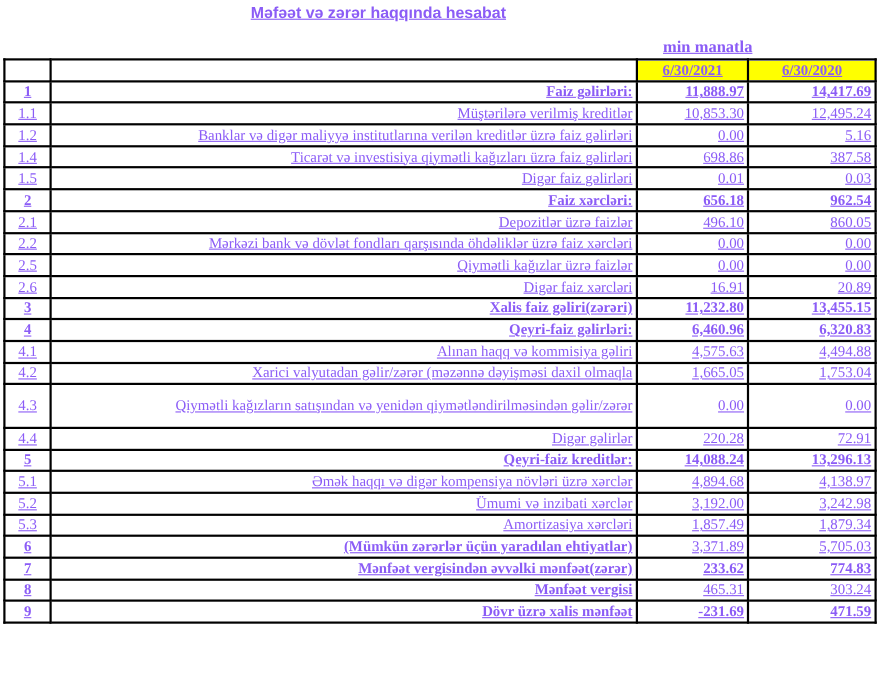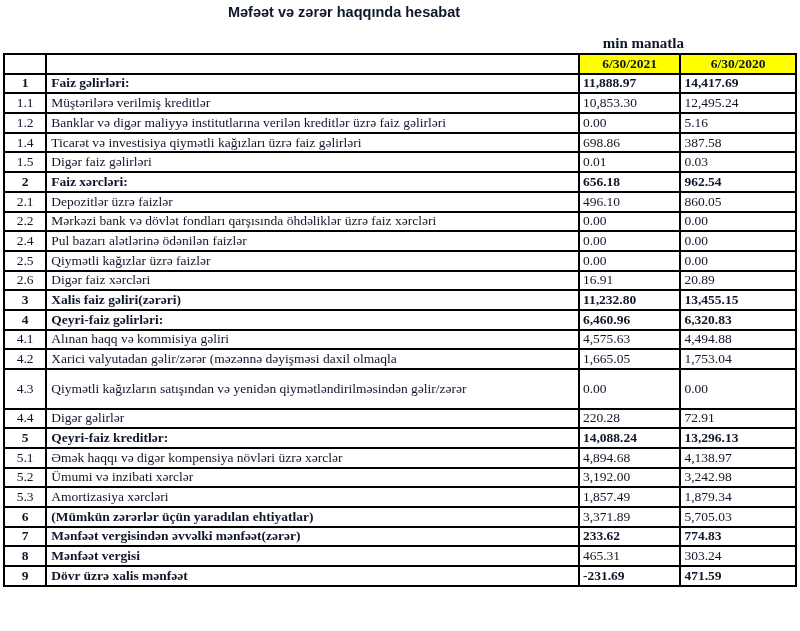--- a/index.html
+++ b/index.html
@@ -6,21 +6,22 @@
     margin: 0;
     padding: 0;
     background: #ffffff;
     width: 800px;
     height: 631px;
     overflow: hidden;
   }
   .page {
     width: 688px;
     height: 631px;
-    color: #0f172a;
+    color: #8b5cf6;
+    text-decoration: underline;
   }
   .title {
     text-align: center;
     font-family: "Liberation Sans", sans-serif;
     font-weight: bold;
     font-size: 14.5px;
     padding-top: 4px;
     line-height: 17px;
   }
   .unit {
@@ -49,22 +50,22 @@
     overflow: hidden;
     white-space: nowrap;
     font-weight: normal;
     vertical-align: middle;
   }
   col.c-no    { width: 42px;  }
   col.c-label { width: 530px; }
   col.c-v1    { width: 101px; }
   col.c-v2    { width: 115px; }
   td.no   { text-align: center; }
-  td.label{ text-align: left; padding-left: 4px; }
-  td.val  { text-align: left; padding-right: 3px; }
+  td.label{ text-align: right; padding-left: 4px; }
+  td.val  { text-align: right; padding-right: 3px; }
   th.yellow {
     background: #FFFF00;
     text-align: center;
     font-weight: bold;
   }
   .b { font-weight: bold; }
   tr.tall td { height: 37.5px; }
 </style>
 </head>
 <body>
@@ -131,26 +132,20 @@
     <td class="val">496.10</td>
     <td class="val">860.05</td>
   </tr>
         <tr>
     <td class="no">2.2</td>
     <td class="label">Mərkəzi bank və dövlət fondları qarşısında öhdəliklər üzrə faiz xərcləri</td>
     <td class="val">0.00</td>
     <td class="val">0.00</td>
   </tr>
         <tr>
-    <td class="no">2.4</td>
-    <td class="label">Pul bazarı alətlərinə ödənilən faizlər</td>
-    <td class="val">0.00</td>
-    <td class="val">0.00</td>
-  </tr>
-        <tr>
     <td class="no">2.5</td>
     <td class="label">Qiymətli kağızlar üzrə faizlər</td>
     <td class="val">0.00</td>
     <td class="val">0.00</td>
   </tr>
         <tr>
     <td class="no">2.6</td>
     <td class="label">Digər faiz xərcləri</td>
     <td class="val">16.91</td>
     <td class="val">20.89</td>

